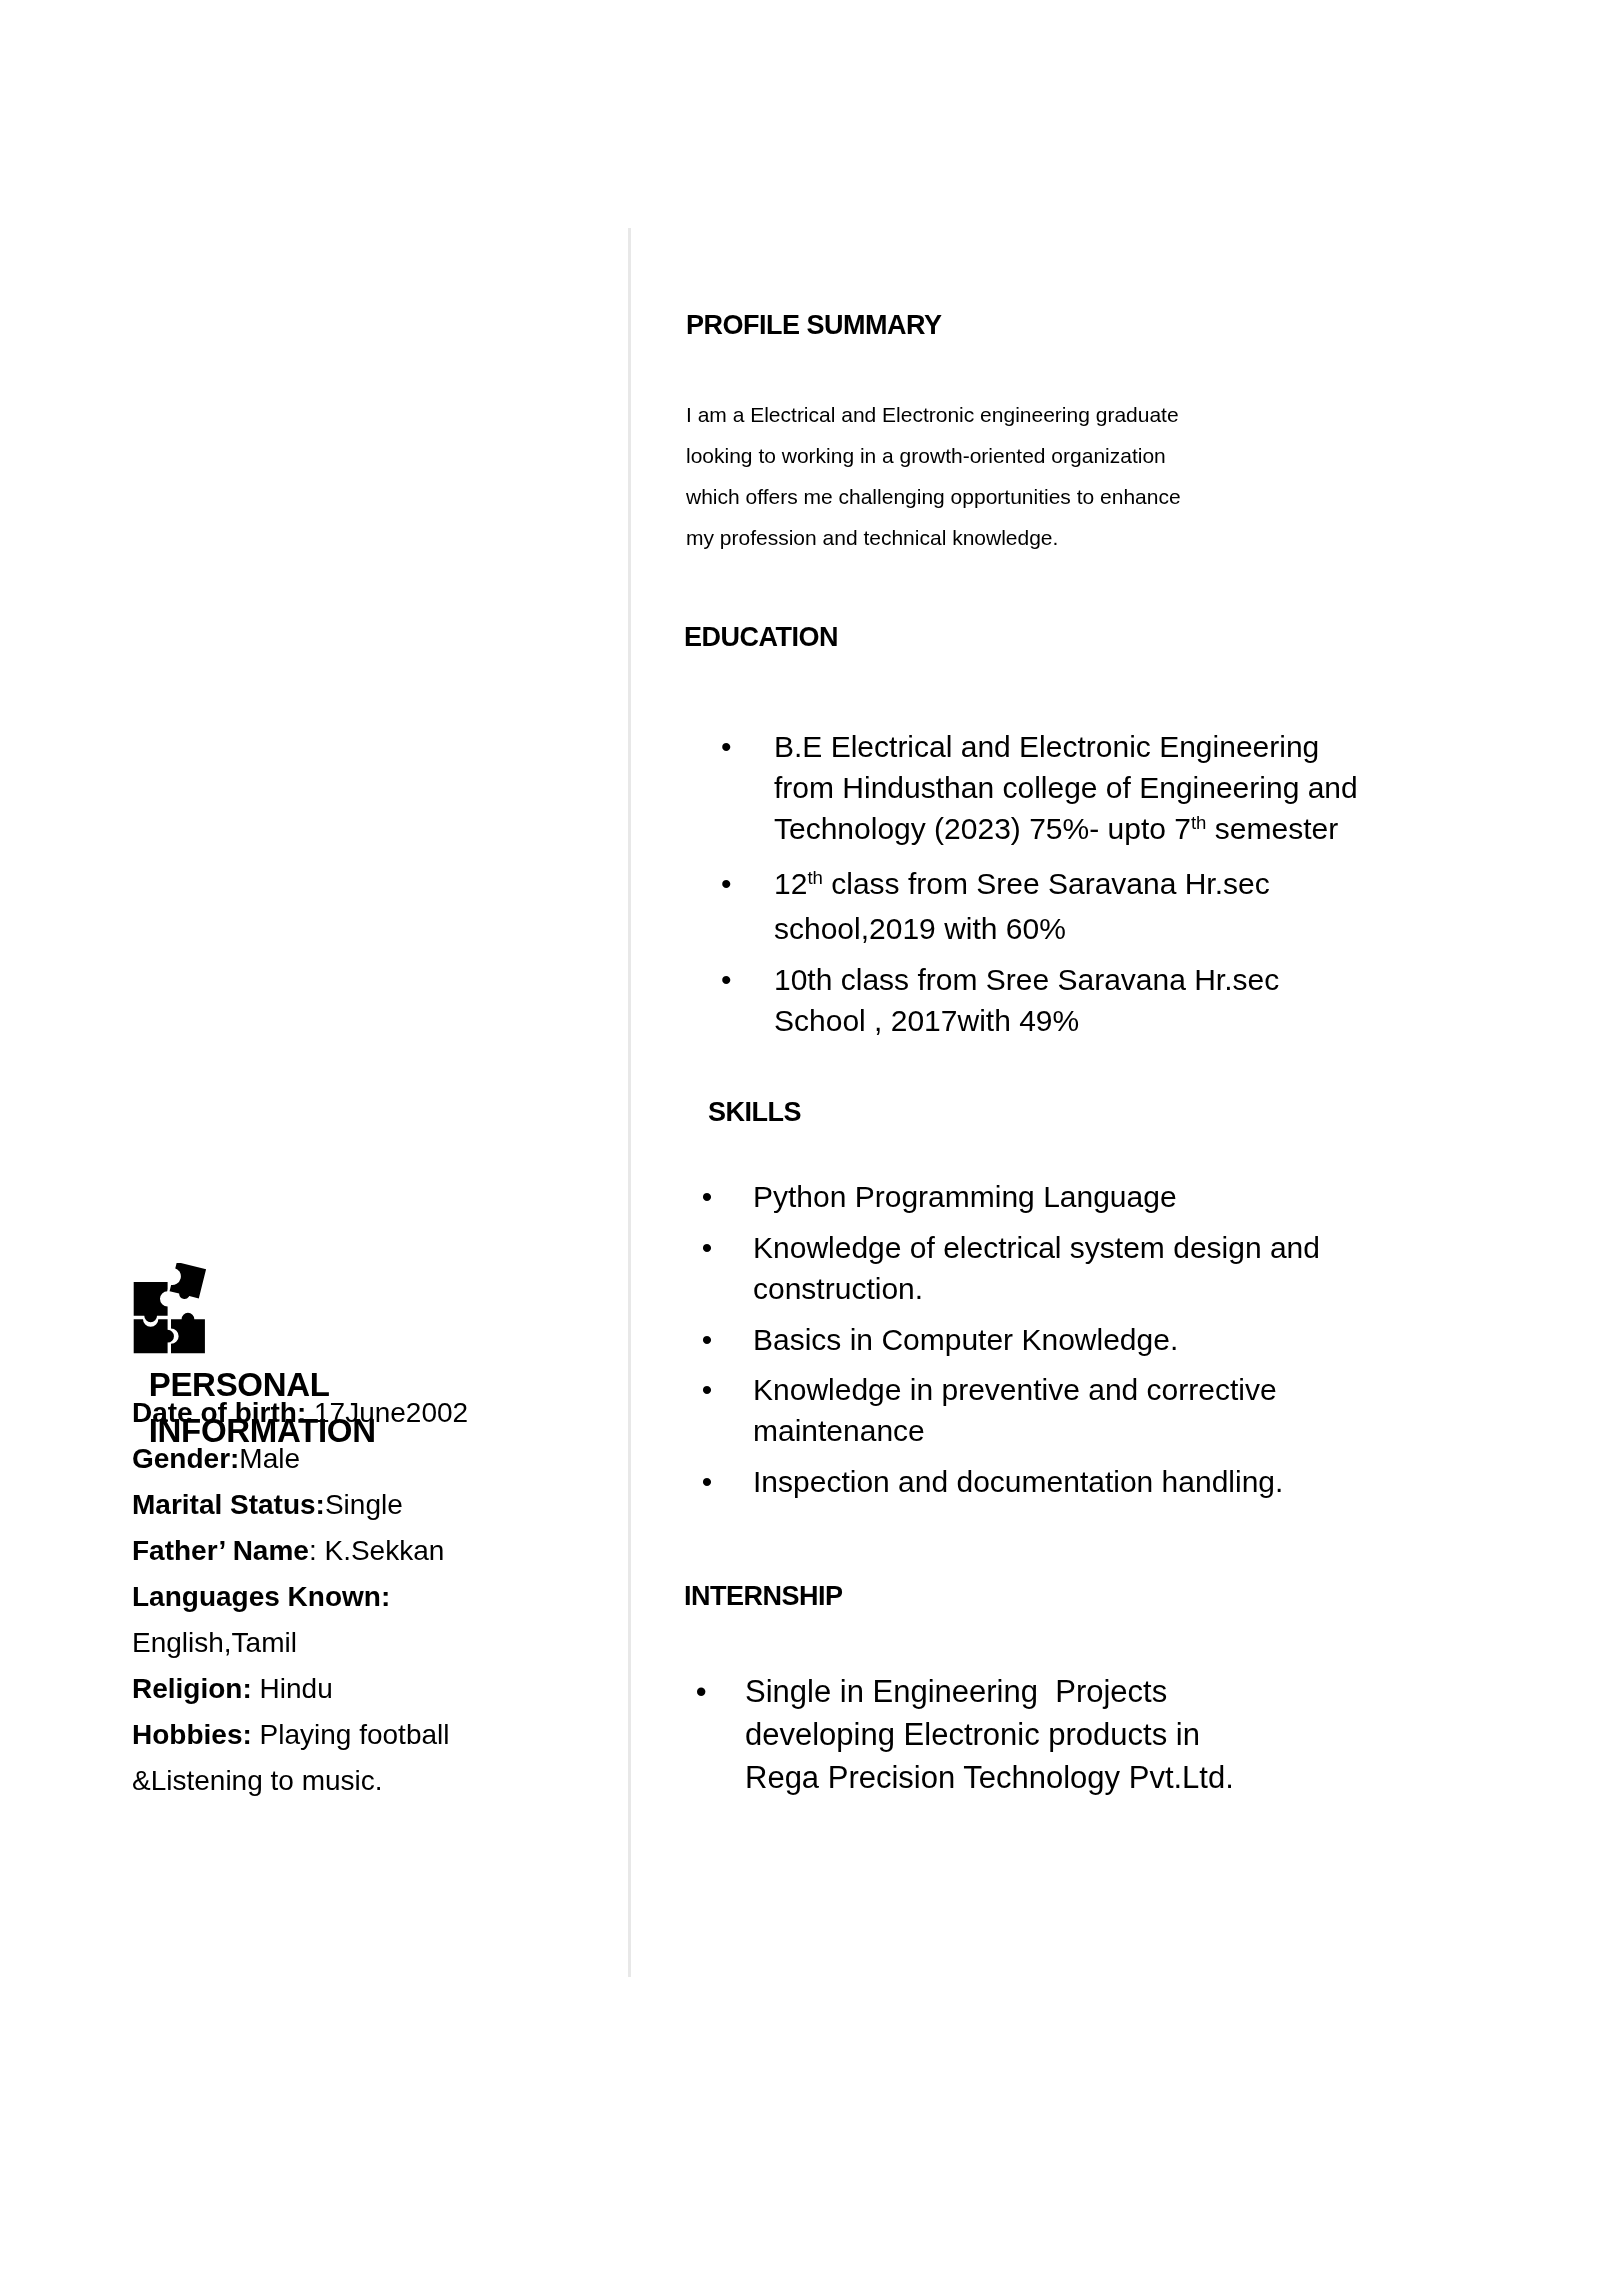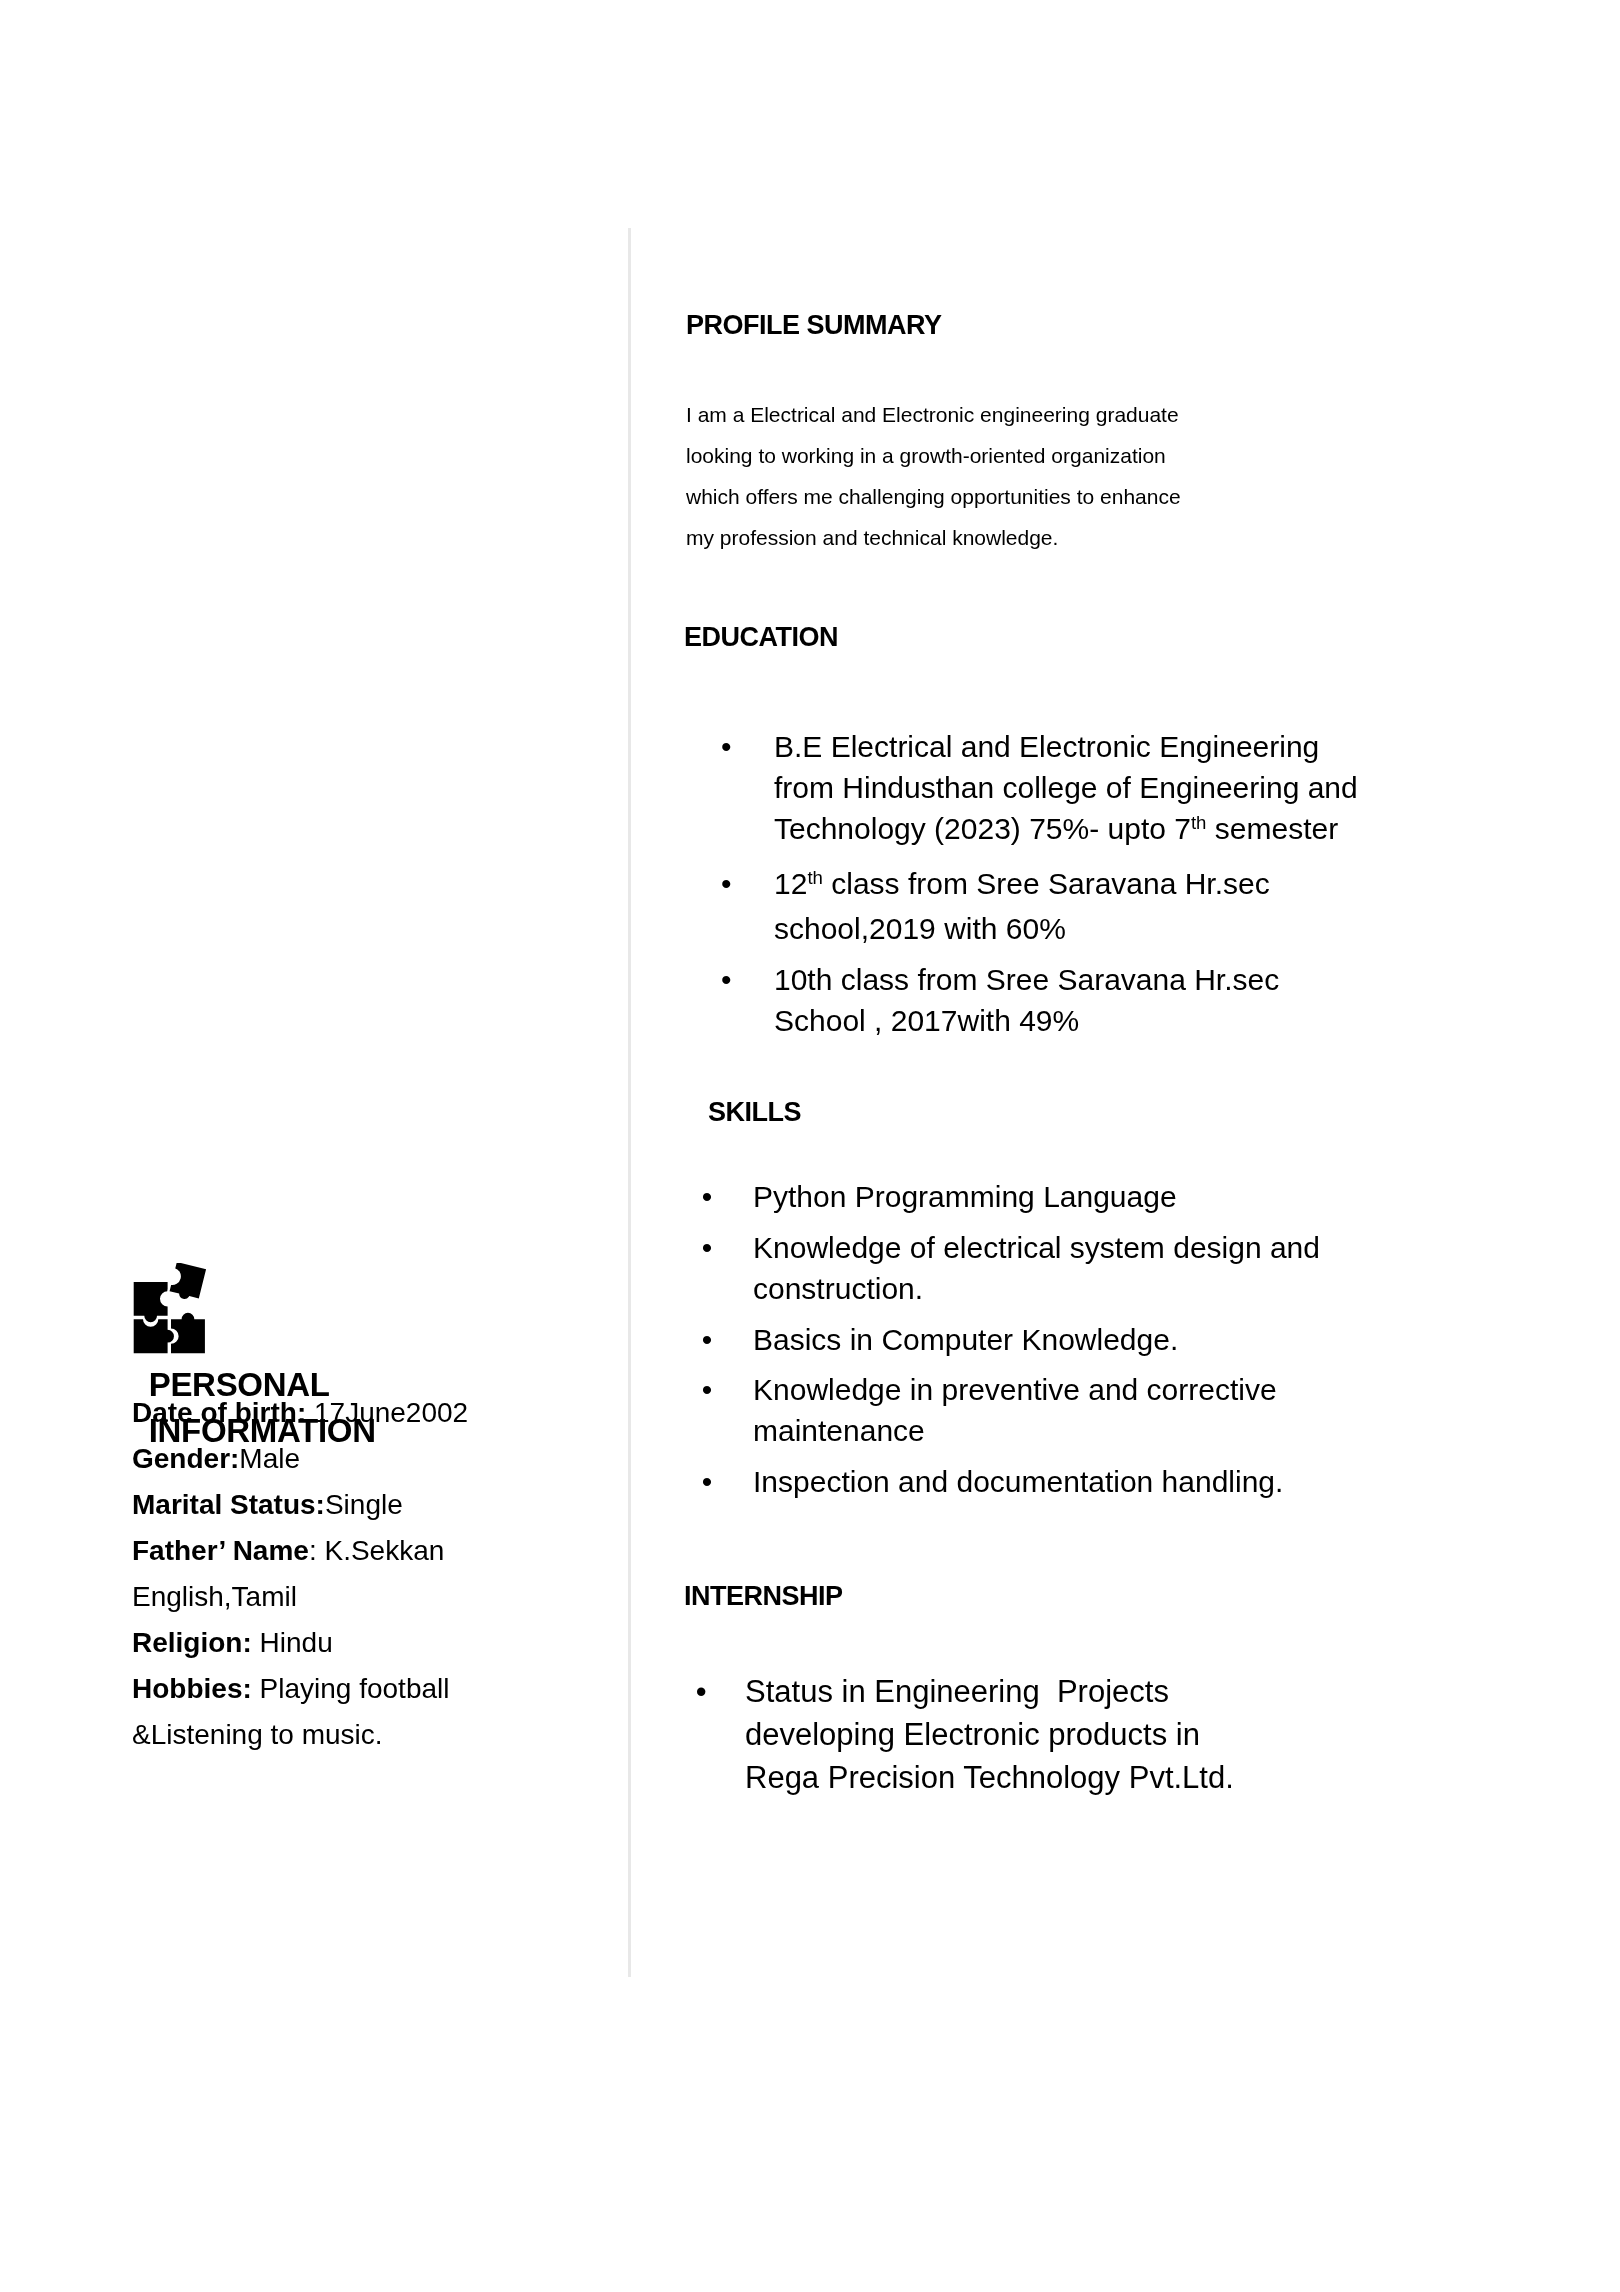--- a/index.html
+++ b/index.html
@@ -97,20 +97,21 @@
       <div>PERSONAL</div>
       <div>INFORMATION</div>
     </div>
   </div>
 
   <div class="pi-rows">
     <div class="row"><span class="lbl">Date of birth:</span><span class="val"> 17June2002</span></div>
     <div class="row"><span class="lbl">Gender:</span><span class="val">Male</span></div>
     <div class="row"><span class="lbl">Marital Status:</span><span class="val">Single</span></div>
     <div class="row"><span class="lbl">Father’ Name</span><span class="val">: K.Sekkan</span></div>
+    <div class="row"><span class="lbl">Languages Known:</span><span class="val"></span></div>
     <div class="row"><span class="lbl"></span><span class="val">English,Tamil</span></div>
     <div class="row"><span class="lbl">Religion:</span><span class="val"> Hindu</span></div>
     <div class="row"><span class="lbl">Hobbies:</span><span class="val"> Playing football</span></div>
     <div class="row"><span class="lbl"></span><span class="val">&amp;Listening to music.</span></div>
   </div>
 
   <h2 id="profile-heading">PROFILE SUMMARY</h2>
 
   <div id="profile-text">
     <div class="line">I am a Electrical and Electronic engineering graduate</div>
@@ -165,20 +166,20 @@
       <span class="bullet">•</span>
       <div class="line">Inspection and documentation handling.</div>
     </li>
   </ul>
 
   <h2 id="internship-heading">INTERNSHIP</h2>
 
   <ul id="internship-list" class="blist">
     <li>
       <span class="bullet">•</span>
-      <div class="line">Status in Engineering  Projects</div>
+      <div class="line">Single in Engineering  Projects</div>
       <div class="line">developing Electronic products in</div>
       <div class="line">Rega Precision Technology Pvt.Ltd.</div>
     </li>
   </ul>
 
 </div>
 
 
 </body></html>

